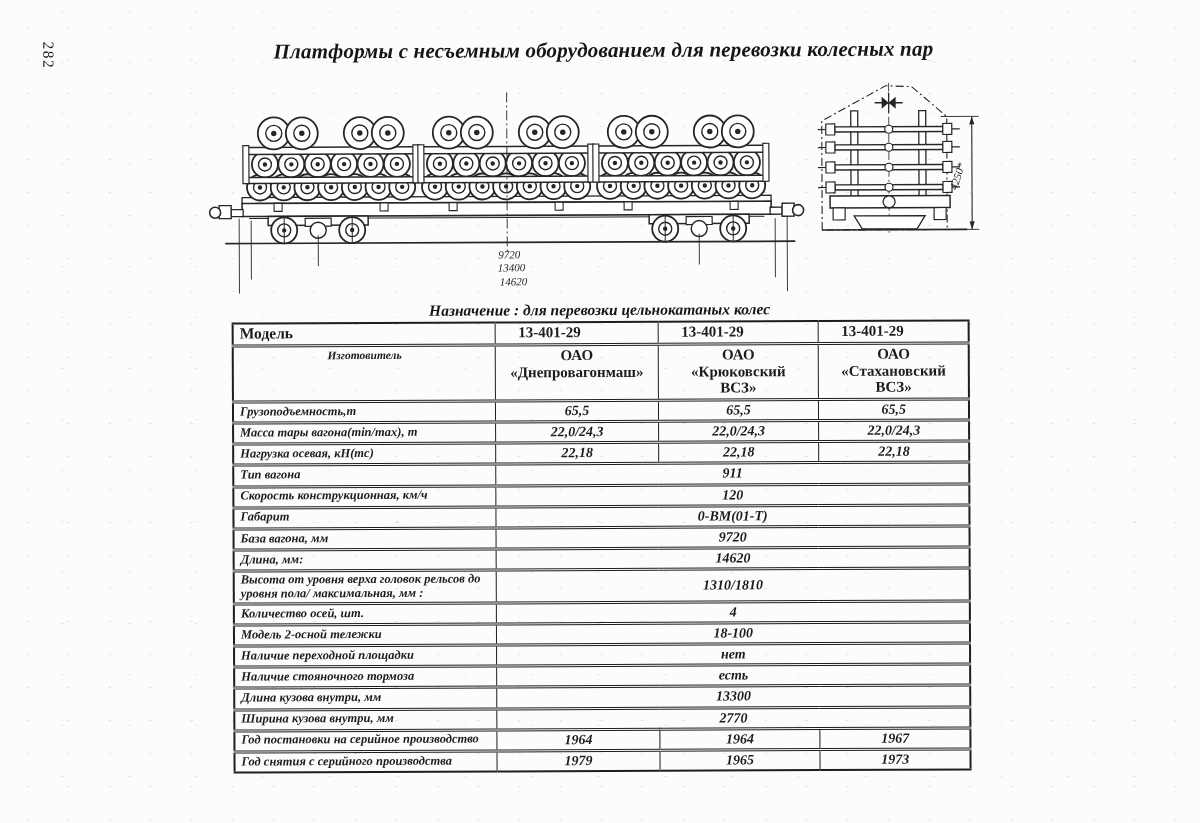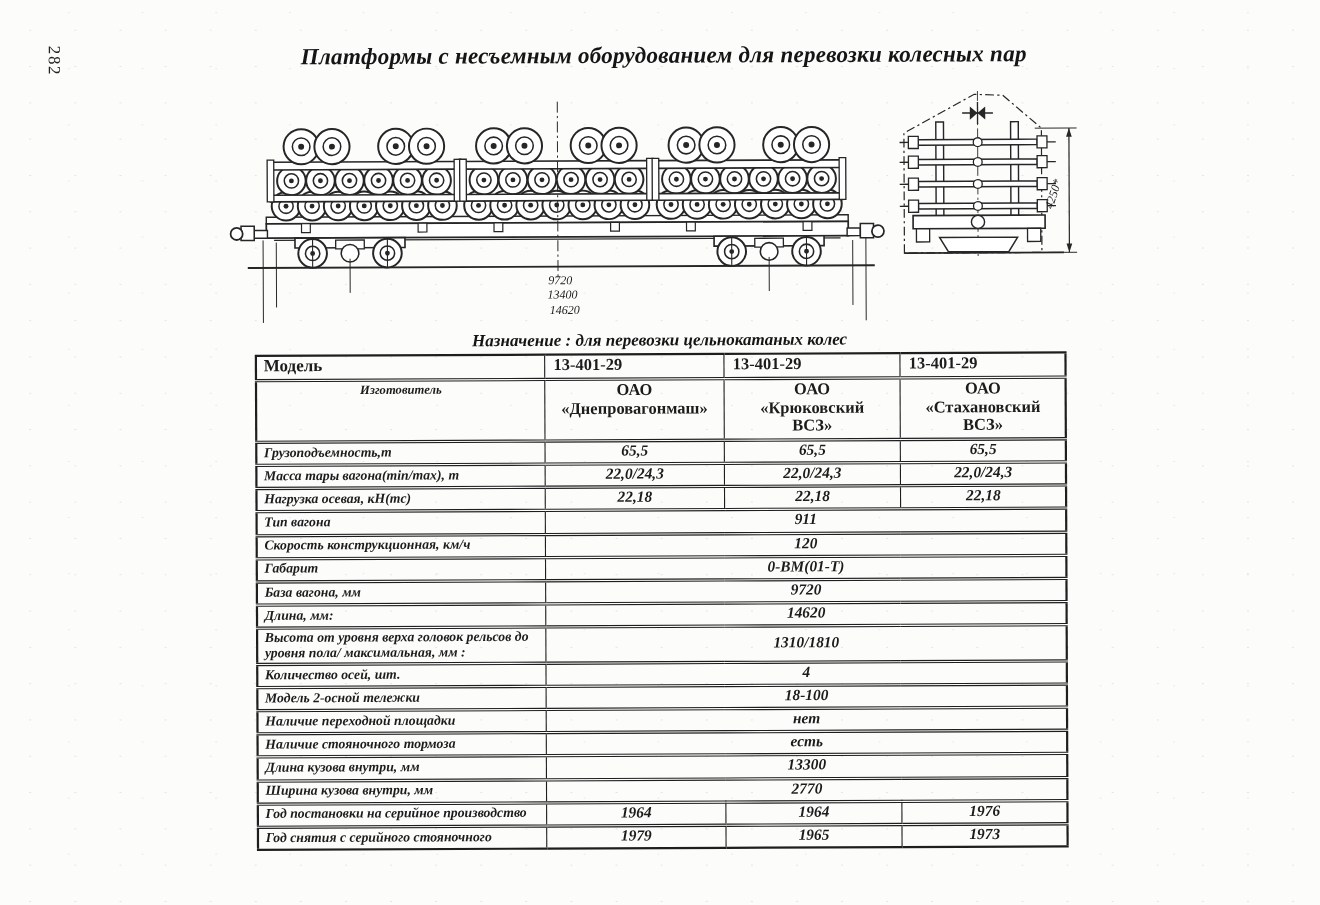--- a/index.html
+++ b/index.html
@@ -38,21 +38,21 @@
   col.c-label{width:262px;}
   col.c-1{width:163px;}
   col.c-2{width:160px;}
   col.c-3{width:151px;}
   .spec th,.spec td{
     border-left:1.6px solid #1e1e1e;border-right:1.6px solid #1e1e1e;
     border-top:3px double #1e1e1e;border-bottom:3px double #1e1e1e;
     padding:1px 5px 2px 6px;line-height:1.08;vertical-align:middle;
     font-weight:600;overflow:hidden;
   }
-  .spec th{font-size:15px;font-weight:bold;text-align:left;padding-left:8px;}
+  .spec th{font-size:15px;font-weight:bold;text-align:left;padding-left:23px;}
   .spec th.model-label{font-size:15.5px;padding-left:6px;}
   .spec td.lbl{font-style:italic;font-size:12.5px;text-align:left;}
   .spec td.lbl-center{font-style:italic;font-size:11.5px;text-align:center;vertical-align:top;padding-top:2px;}
   .spec td.val{font-style:italic;font-size:14px;text-align:center;}
   .spec td.mfr{font-size:15px;text-align:center;white-space:pre-line;line-height:1.12;vertical-align:top;padding-top:1px;}
   .spec tr.last td{border-bottom:2.5px solid #1e1e1e;}
   .spec tr.first th{border-top:2.5px solid #1e1e1e;}
 </style>
 </head>
 <body>
@@ -429,23 +429,23 @@
       </tr>
       <tr>
         <td class="lbl">Ширина кузова внутри, мм</td>
         <td class="val" colspan="3">2770</td>
       </tr>
 
       <tr>
         <td class="lbl">Год постановки на серийное  производство</td>
         <td class="val">1964</td>
         <td class="val">1964</td>
-        <td class="val">1976</td>
+        <td class="val">1967</td>
       </tr>
       <tr class="last">
-        <td class="lbl">Год снятия с серийного стояночного</td>
+        <td class="lbl">Год снятия с серийного производства</td>
         <td class="val">1979</td>
         <td class="val">1965</td>
         <td class="val">1973</td>
       </tr>
     </tbody>
   </table>
 </div>
 
 </body></html>

